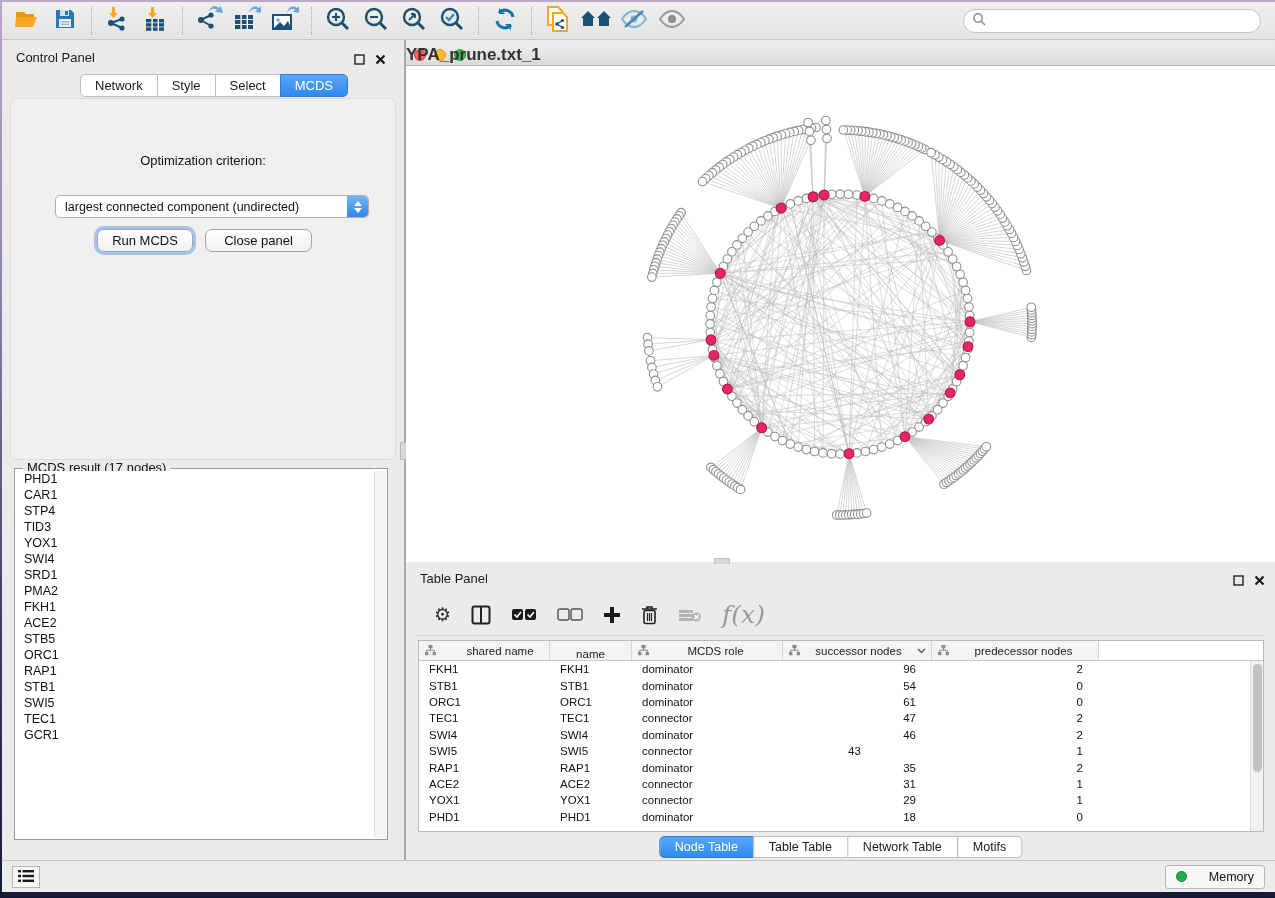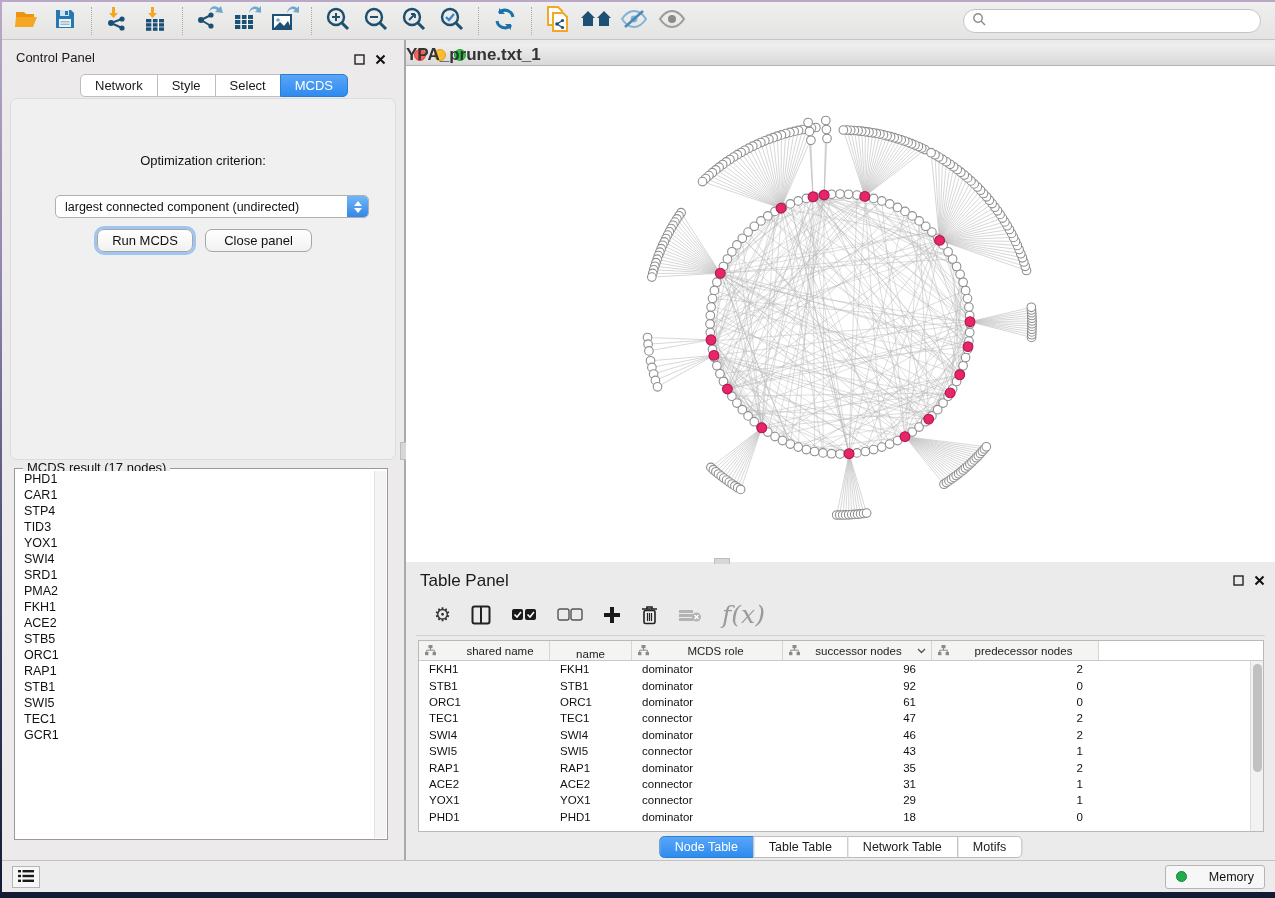--- a/index.html
+++ b/index.html
@@ -57,21 +57,21 @@
   .net-titlebar { position:absolute; left:0; top:0; width:100%; height:22px;
     background:linear-gradient(#efefef,#d9d9d9); border-bottom:1px solid #b3b3b3;
     display:flex; align-items:center; }
   .tl { width:12px; height:12px; border-radius:50%; margin-left:8px; }
   .net-title { position:absolute; left:0; width:100%; text-align:left; font-size:17px; font-weight:700; color:#333; }
   .net-canvas { position:absolute; left:0; top:22px; width:869px; height:496px; background:#fff; }
   .hsplit-handle { position:absolute; left:712px; top:556px; width:16px; height:8px; background:#d7d7d7; border:1px solid #bdbdbd; }
 
   
   .tablepanel { position:absolute; left:404px; top:562px; width:869px; height:296px; background:#ebebeb; }
-  .tp-title { position:absolute; left:14px; top:7px; font-size:17px; color:#1a1a1a; }
+  .tp-title { position:absolute; left:14px; top:7px; font-size:13px; color:#1a1a1a; }
   .tp-toolbar { position:absolute; left:10px; top:30px; right:10px; height:42px;
     border-bottom:1px solid #d2d2d2; display:flex; align-items:center; gap:20px; padding-left:18px; }
   .tp-ico { display:flex; align-items:center; justify-content:center; }
   .fx { font-family:"DejaVu Serif", serif; font-style:italic; font-size:25px; color:#9a9a9a; }
   .gear { font-size:19px; color:#333; line-height:1; }
   .tbl { position:absolute; left:12px; top:76px; width:846px; height:192px; background:#fff; border:1px solid #b9b9b9; }
   .tbl-head { display:flex; height:20px; border-bottom:1px solid #c9c9c9; background:#fff; }
   .th { background:#f4f4f3; border-right:1px solid #d6d6d6; display:flex; align-items:center; font-size:11.5px; color:#222; }
   .th .lbl { flex:1; text-align:center; }
   .th .treeicon { margin-left:6px; }
@@ -1158,21 +1158,21 @@
             <div class="td" style="width: 131px;">FKH1</div>
             <div class="td" style="width: 82px;">FKH1</div>
             <div class="td" style="width: 151px;">dominator</div>
             <div class="td num" style="width: 149px;">96</div>
             <div class="td num" style="width: 167px;">2</div>
           </div>
           <div class="tr">
             <div class="td" style="width: 131px;">STB1</div>
             <div class="td" style="width: 82px;">STB1</div>
             <div class="td" style="width: 151px;">dominator</div>
-            <div class="td num" style="width: 149px;">92</div>
+            <div class="td num" style="width: 149px;">54</div>
             <div class="td num" style="width: 167px;">0</div>
           </div>
           <div class="tr">
             <div class="td" style="width: 131px;">ORC1</div>
             <div class="td" style="width: 82px;">ORC1</div>
             <div class="td" style="width: 151px;">dominator</div>
             <div class="td num" style="width: 149px;">61</div>
             <div class="td num" style="width: 167px;">0</div>
           </div>
           <div class="tr">
@@ -1186,21 +1186,21 @@
             <div class="td" style="width: 131px;">SWI4</div>
             <div class="td" style="width: 82px;">SWI4</div>
             <div class="td" style="width: 151px;">dominator</div>
             <div class="td num" style="width: 149px;">46</div>
             <div class="td num" style="width: 167px;">2</div>
           </div>
           <div class="tr">
             <div class="td" style="width: 131px;">SWI5</div>
             <div class="td" style="width: 82px;">SWI5</div>
             <div class="td" style="width: 151px;">connector</div>
-            <div class="td num" style="width: 149px;">43</div>
+            <div class="td num" style="width: 149px; text-align: center;">43</div>
             <div class="td num" style="width: 167px;">1</div>
           </div>
           <div class="tr">
             <div class="td" style="width: 131px;">RAP1</div>
             <div class="td" style="width: 82px;">RAP1</div>
             <div class="td" style="width: 151px;">dominator</div>
             <div class="td num" style="width: 149px;">35</div>
             <div class="td num" style="width: 167px;">2</div>
           </div>
           <div class="tr">

